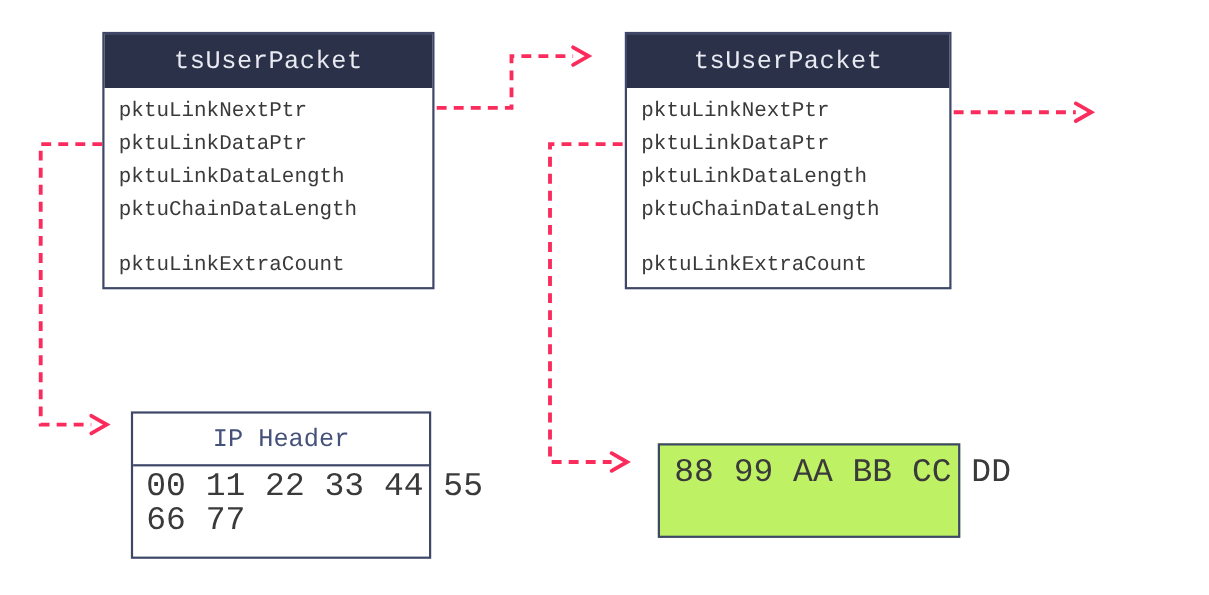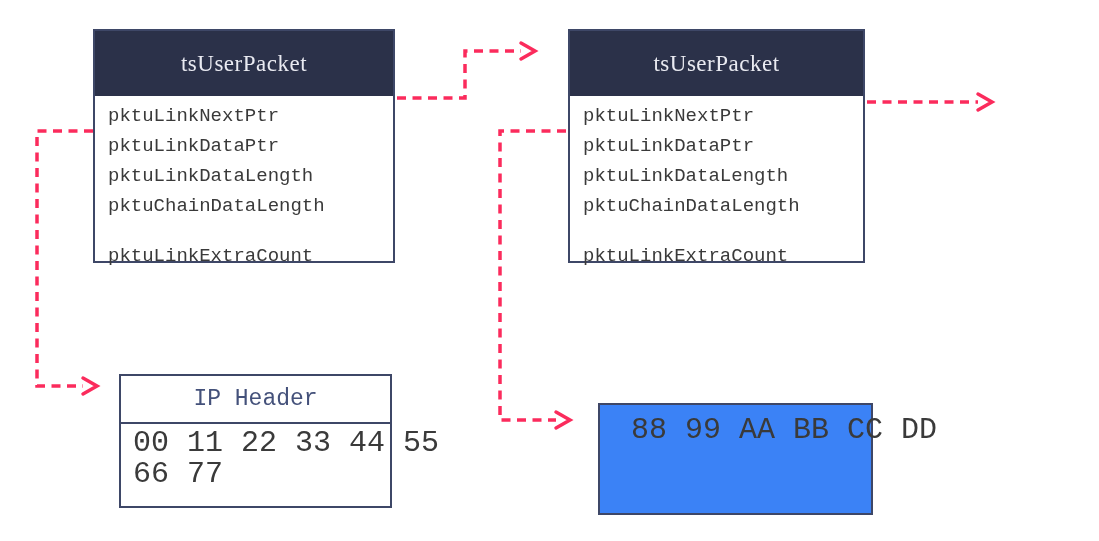--- a/index.html
+++ b/index.html
@@ -36,27 +36,26 @@
 
   .packet-box {
     position: absolute;
     background: #ffffff;
     border: 2px solid var(--box-border);
   }
   #packet-left  { left: 93px;  top: 29px; width: 302px; height: 234px; }
   #packet-right { left: 568px; top: 29px; width: 297px; height: 234px; }
 
   .packet-header {
-    height: 65px;
+    height: 49px;
     background: var(--header-bg);
     color: var(--header-text);
     font-size: 23px;
     display: flex; align-items: center; justify-content: center;
     letter-spacing: 0.5px;
-    font-family: Liberation Serif, serif;
   }
   .packet-body {
     padding: 5px 10px 0 13px;
     color: var(--body-text);
     font-size: 19px;
   }
   .packet-field { height: 30px; line-height: 30px; white-space: pre; }
   .packet-field.spacer { height: 20px; }
 
   #ip-box {
@@ -74,24 +73,23 @@
   }
   .hex-lines {
     padding: 4px 8px 0 12px;
     color: var(--body-text);
     font-size: 30px;
   }
   .hex-line { height: 31px; line-height: 31px; white-space: pre; }
 
   #data-box {
     position: absolute; left: 598px; top: 403px;
-    width: 275px; height: 112px;
-    background: #3b82f6;
+    width: 275px; height: 86px;
+    background: #bef264;
     border: 2px solid var(--box-border);
-    padding-left: 18px;
   }
   #data-box .hex-lines { padding: 10px 8px 0 13px; }
 
   #null-label {
     position: absolute; left: 1001px; top: 86px;
     color: var(--null-text);
     font-size: 34px; line-height: 34px;
     letter-spacing: 1px;
   }
 </style>

